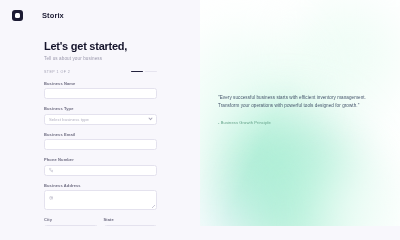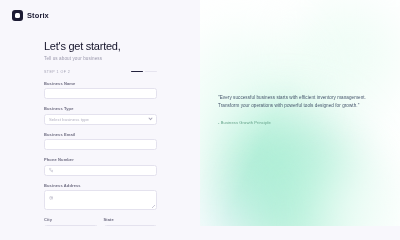--- a/index.html
+++ b/index.html
@@ -13,40 +13,40 @@
 
   
   .left-panel {
     width:200px; height:226px;
     background:#f8f7fc;
     position:relative;
     overflow:hidden;
   }
   .brand {
     position:absolute; top:10px; left:12px;
-    display:flex; align-items:center; gap:4px;
+    display:flex; align-items:center; gap:19px;
   }
   .brand-mark {
     width:11px; height:11px; border-radius:3px;
     background:#1c1b33;
     display:flex; align-items:center; justify-content:center;
   }
   .brand-mark i {
     display:block; width:5px; height:5px;
     border-radius:1.5px; background:#ffffff;
   }
   .brand-name {
     font-size:7.5px; font-weight:700; color:#1c1b33; letter-spacing:.1px;
   }
 
   .form-wrap {
     position:absolute; left:44px; top:40px; width:113px;
   }
   .headline {
-    font-size:11px; font-weight:400; color:#15142b;
+    font-size:11px; font-weight:700; color:#15142b;
     letter-spacing:-.25px; line-height:1.15;
   }
   .subhead {
     margin-top:3px; font-size:4.6px; color:#9b99ad; letter-spacing:.1px;
   }
 
   .step-row {
     margin-top:9px; display:flex; align-items:center; justify-content:space-between;
   }
   .step-label {

